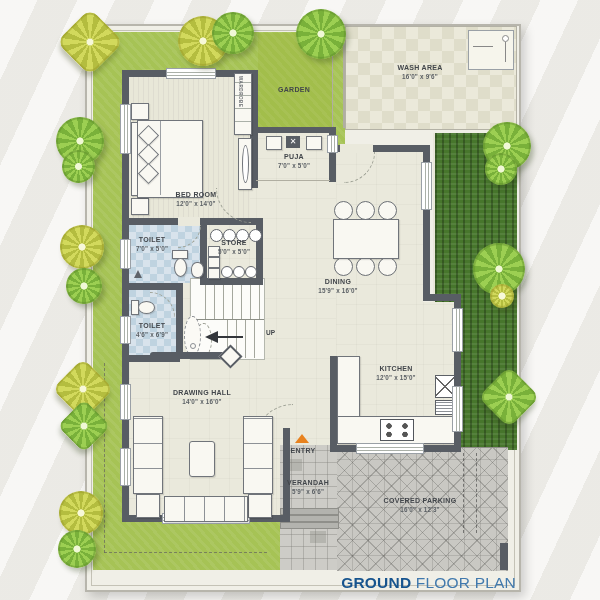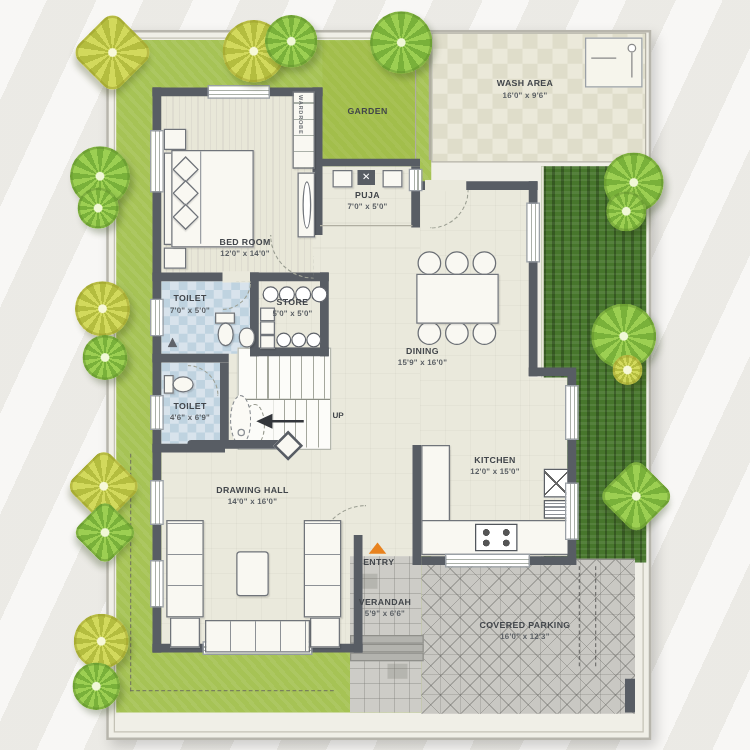--- a/index.html
+++ b/index.html
@@ -316,14 +316,17 @@
   <div class="abs tree diamond yellow" style="left:61px;top:367px;width:44px;height:44px;"></div>
   <div class="abs tree diamond" style="left:65px;top:407px;width:38px;height:38px;"></div>
   <div class="abs tree yellow" style="left:59px;top:491px;width:44px;height:44px;"></div>
   <div class="abs tree" style="left:58px;top:530px;width:38px;height:38px;"></div>
   <div class="abs tree" style="left:483px;top:122px;width:48px;height:48px;"></div>
   <div class="abs tree" style="left:485px;top:153px;width:32px;height:32px;"></div>
   <div class="abs tree" style="left:473px;top:243px;width:52px;height:52px;"></div>
   <div class="abs tree yellow" style="left:490px;top:284px;width:24px;height:24px;"></div>
   <div class="abs tree diamond" style="left:487px;top:375px;width:44px;height:44px;"></div>
 
+  <div class="abs" id="title">
+    <span class="b">GROUND</span><span class="r"> FLOOR PLAN</span>
+  </div>
 
 </div>
 
 </body></html>

